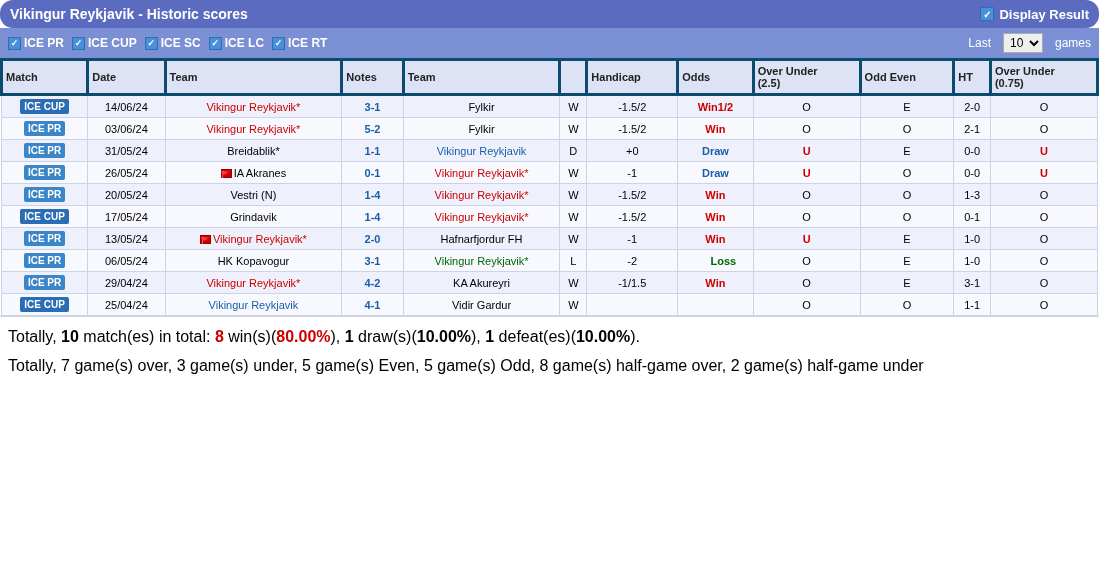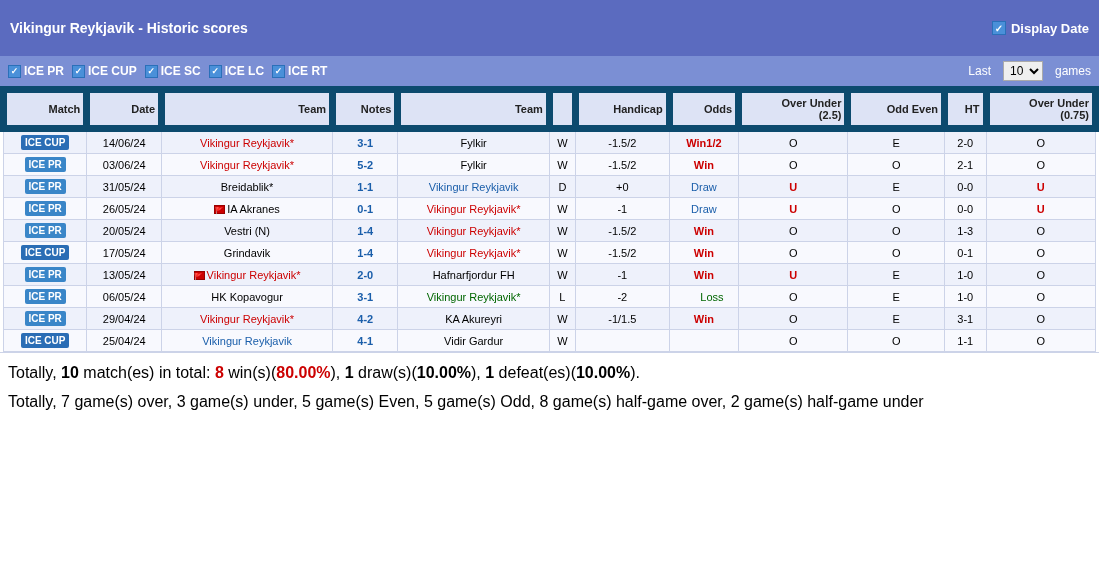--- a/index.html
+++ b/index.html
@@ -1,26 +1,27 @@
 <!DOCTYPE html>
 <html><head>
   <meta charset="utf-8">
   <style>
     * { box-sizing: border-box; margin: 0; padding: 0; }
     body { font-family: Arial, sans-serif; font-size: 12px; background: #fff; width: 1099px; }
 
     .header {
       background: #5b6bbf;
       color: #fff;
-      padding: 20px 10px;
+      padding: 6px 10px;
       display: flex;
       justify-content: space-between;
       align-items: center;
       font-weight: bold;
       font-size: 14px;
+      border-radius: 13px;
     }
 
     .header-title { color: #fff; }
 
     .display-notes {
       display: flex;
       align-items: center;
       gap: 5px;
       font-size: 13px;
     }
@@ -74,23 +75,23 @@
       border: 1px solid #aaa;
     }
 
     table {
       width: 100%;
       border-collapse: collapse;
     }
 
     th {
       background: #dde3f5;
-      text-align: right;
+      text-align: left;
       padding: 4px 3px;
-      border: 7px solid #0c4a6e;
+      border: 3px solid #0c4a6e;
       font-size: 11px;
       font-weight: bold;
       color: #222;
       vertical-align: middle;
     }
 
     td {
       text-align: center;
       padding: 3px 3px;
       border: 1px solid #ccd3e8;
@@ -113,22 +114,22 @@
     .badge-icecup { background: #2a6db5; }
     .badge-icepr { background: #3a86c8; }
 
     .team-red { color: #cc0000; font-weight: normal; }
     .team-blue { color: #1a5eaa; font-weight: normal; }
     .team-green { color: #006600; font-weight: normal; }
 
     .result-blue { color: #1a5eaa; font-weight: bold; }
 
     .odds-win { color: #cc0000; font-weight: bold; }
-    .odds-draw { color: #1a5eaa; font-weight: normal; }
-    .odds-loss { color: #006600; font-weight: normal; margin-left: 16px; }
+    .odds-draw { color: #1a5eaa; font-weight: bold; }
+    .odds-loss { color: #006600; font-weight: bold; margin-left: 16px; }
     .u-val { color: #cc0000; font-weight: bold; }
 
     .summary-section {
       padding: 6px 8px;
       font-size: 16px;
       line-height: 1.7;
       border-top: 1px solid #ccd3e8;
       background: #fff;
     }
 
@@ -139,21 +140,21 @@
   </style>
 </head>
 <body>
 
 <div>
 
   <div class="header">
     <span class="header-title">Vikingur Reykjavik - Historic scores</span>
     <div class="display-notes">
       <div class="checkbox-checked">✓</div>
-      <span>Display Date</span>
+      <span>Display Result</span>
     </div>
   </div>
 
   <div class="filter-bar">
     <div class="filter-item">
       <div class="cb">✓</div>
       <span>ICE PR</span>
     </div>
     <div class="filter-item">
       <div class="cb">✓</div>

